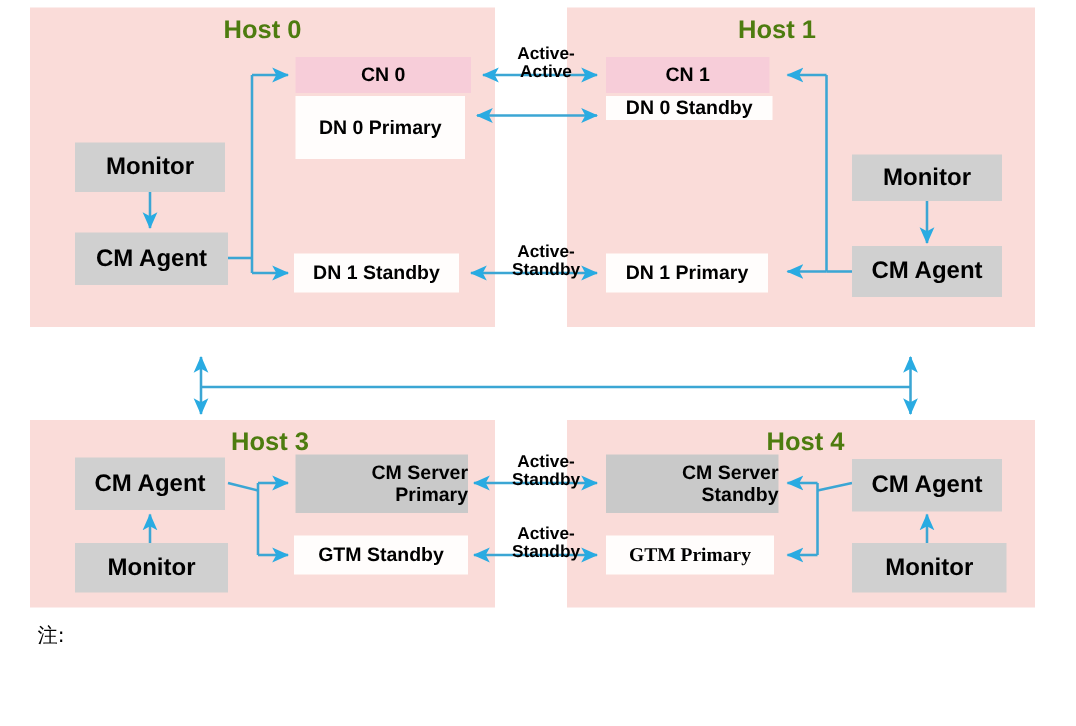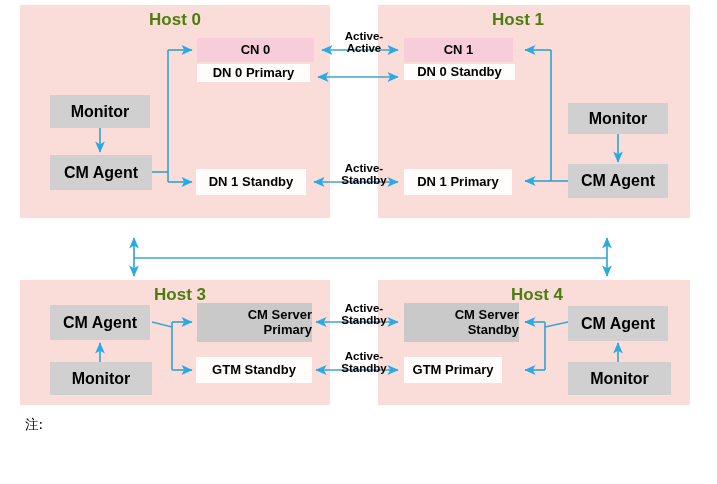--- a/index.html
+++ b/index.html
@@ -165,36 +165,36 @@
 
       <line x1="316" y1="322" x2="398" y2="322" marker-start="url(#ah-start)" marker-end="url(#ah)"></line>
 
       <line x1="316" y1="370" x2="398" y2="370" marker-start="url(#ah-start)" marker-end="url(#ah)"></line>
     </g>
   </svg>
 
   <div class="node gray" style="left:50px; top:95px; width:100px; height:33px;">Monitor</div>
   <div class="node gray" style="left:50px; top:155px; width:102px; height:35px;">CM Agent</div>
   <div class="node cn" style="left:197px; top:38px; width:117px; height:24px;">CN 0</div>
-  <div class="node white" style="left:197px; top:64px; width:113px; height:18px;">DN 0 Primary</div>
+  <div class="node white" style="left:197px; top:64px; width:113px; height:42px;">DN 0 Primary</div>
   <div class="node white" style="left:196px; top:169px; width:110px; height:26px;">DN 1 Standby</div>
 
   <div class="node cn" style="left:404px; top:38px; width:109px; height:24px;">CN 1</div>
   <div class="node white" style="left:404px; top:64px; width:111px; height:16px;">DN 0 Standby</div>
   <div class="node white" style="left:404px; top:169px; width:108px; height:26px;">DN 1 Primary</div>
   <div class="node gray" style="left:568px; top:103px; width:100px; height:31px;">Monitor</div>
   <div class="node gray" style="left:568px; top:164px; width:100px; height:34px;">CM Agent</div>
 
   <div class="node gray" style="left:50px; top:305px; width:100px; height:35px;">CM Agent</div>
   <div class="node gray" style="left:50px; top:362px; width:102px; height:33px;">Monitor</div>
   <div class="node grayserver" style="left:197px; top:303px; width:115px; height:39px;">CM Server Primary</div>
   <div class="node grayserver" style="left:404px; top:303px; width:115px; height:39px;">CM Server Standby</div>
 
   <div class="node white" style="left:196px; top:357px; width:116px; height:26px;">GTM Standby</div>
-  <div class="node white" style="left:404px; top:357px; width:98px; height:26px;">GTM Primary</div>
+  <div class="node white" style="left:404px; top:357px; width:112px; height:26px;font-family:Liberation Serif, serif;">GTM Primary</div>
   <div class="node gray" style="left:568px; top:306px; width:100px; height:35px;">CM Agent</div>
   <div class="node gray" style="left:568px; top:362px; width:103px; height:33px;">Monitor</div>
 
   <div class="link-label" style="left:330px; top:30px; width:68px;">
     <span>Active-</span><br>
     <span>Active</span>
   </div>
 
   <div class="link-label" style="left:328px; top:162px; width:72px;">
     <span>Active-</span><br>

